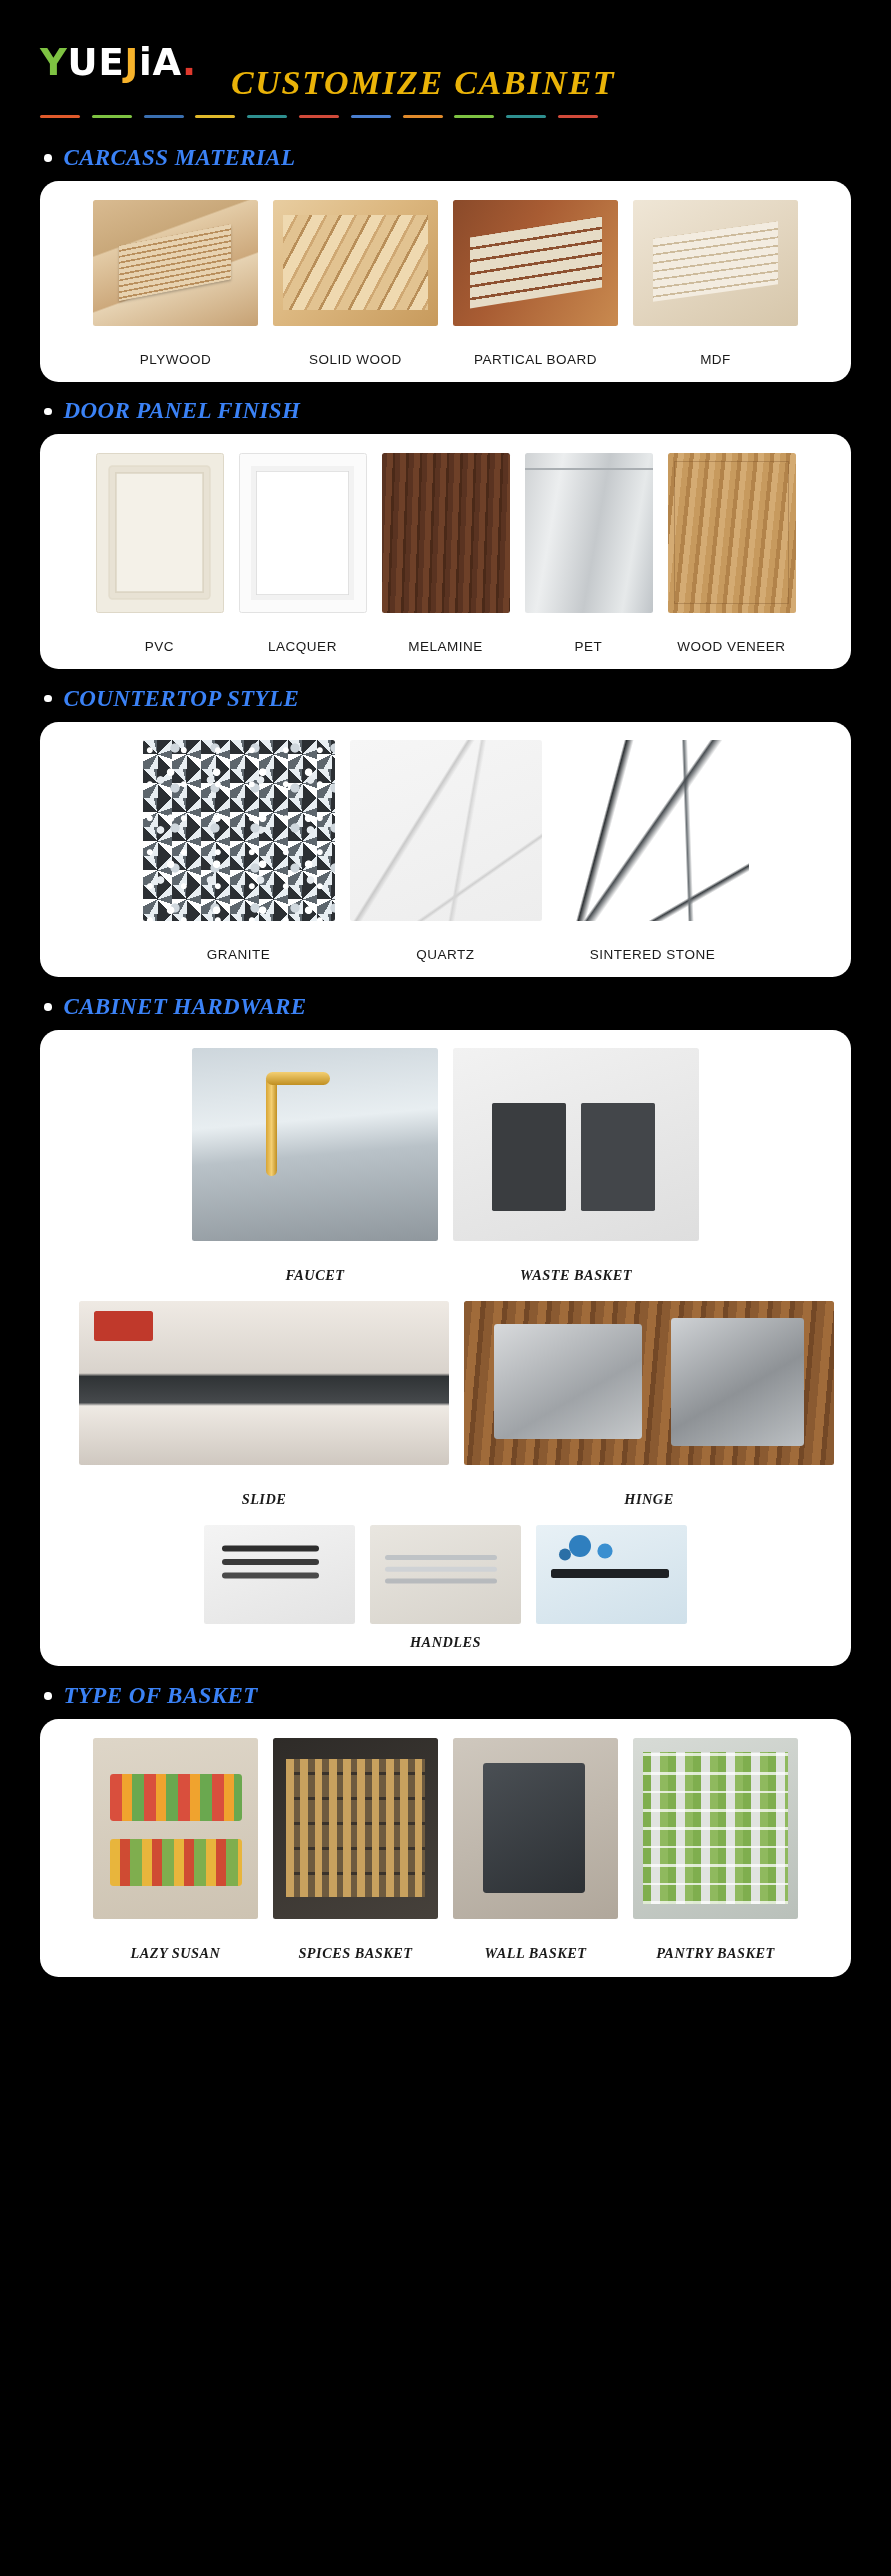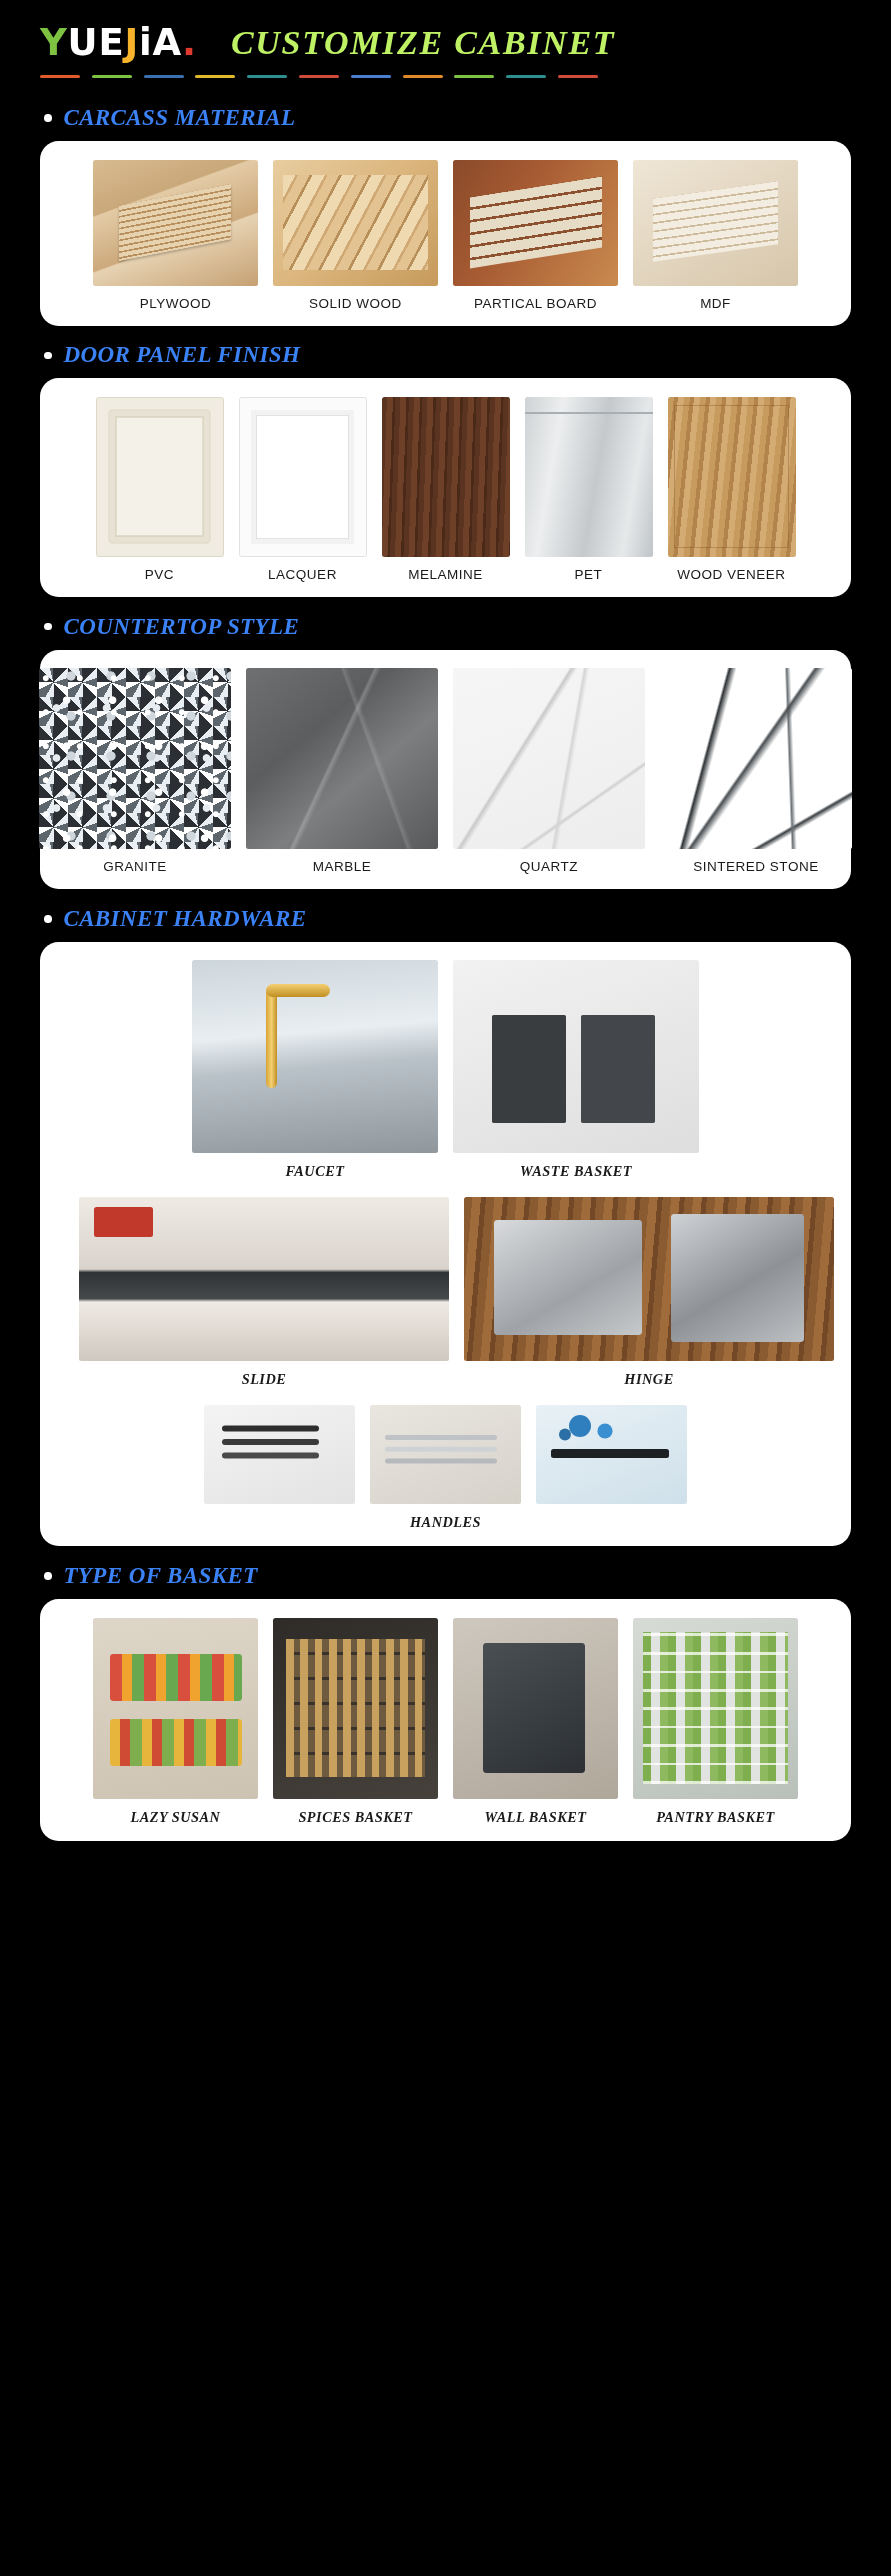--- a/index.html
+++ b/index.html
@@ -35,27 +35,28 @@
   .logo .l2 { color: #ffffff; }
   .logo .l3 { color: #ffffff; }
   .logo .l4 { color: #f7b32b; }
   .logo .l5 { color: #ffffff; }
   .logo .l6 { color: #ffffff; }
   .logo .dot {
     color: #e0392d;
     font-size: 37px;
   }
   .main-title {
-    color: #bef264;
+    color: #eab308;
     font-family: "Liberation Serif", serif;
     font-style: italic;
     font-weight: bold;
     font-size: 34px;
     letter-spacing: 1.7px;
     white-space: nowrap;
+    margin-top: 40px;
   }
 
   
   .divider {
     display: flex;
     gap: 11.8px;
     padding: 5px 0 15px 40px;
     align-items: center;
   }
   .dash {
@@ -98,21 +99,21 @@
     display: flex;
     justify-content: center;
     gap: 15px;
   }
   .item {
     display: flex;
     flex-direction: column;
     align-items: center;
   }
   .caption {
-    margin-top: 10px;
+    margin-top: 26px;
     color: #1a1a1a;
     font-family: "Liberation Sans", sans-serif;
     font-size: 13.5px;
     letter-spacing: 0.5px;
     text-align: center;
     white-space: nowrap;
   }
   .caption.serif-it {
     font-family: "Liberation Serif", serif;
     font-style: italic;
@@ -523,24 +524,20 @@
     <span class="bullet"></span>
     <span class="label">COUNTERTOP STYLE</span>
   </div>
   <div class="card tops">
     <div class="row">
       <div class="item">
         <div class="thumb granite"></div>
         <div class="caption">GRANITE</div>
       </div>
       <div class="item">
-        <div class="thumb marble-dark"></div>
-        <div class="caption">MARBLE</div>
-      </div>
-      <div class="item">
         <div class="thumb quartz"></div>
         <div class="caption">QUARTZ</div>
       </div>
       <div class="item">
         <div class="thumb sintered"></div>
         <div class="caption">SINTERED STONE</div>
       </div>
     </div>
   </div>
 </div>

